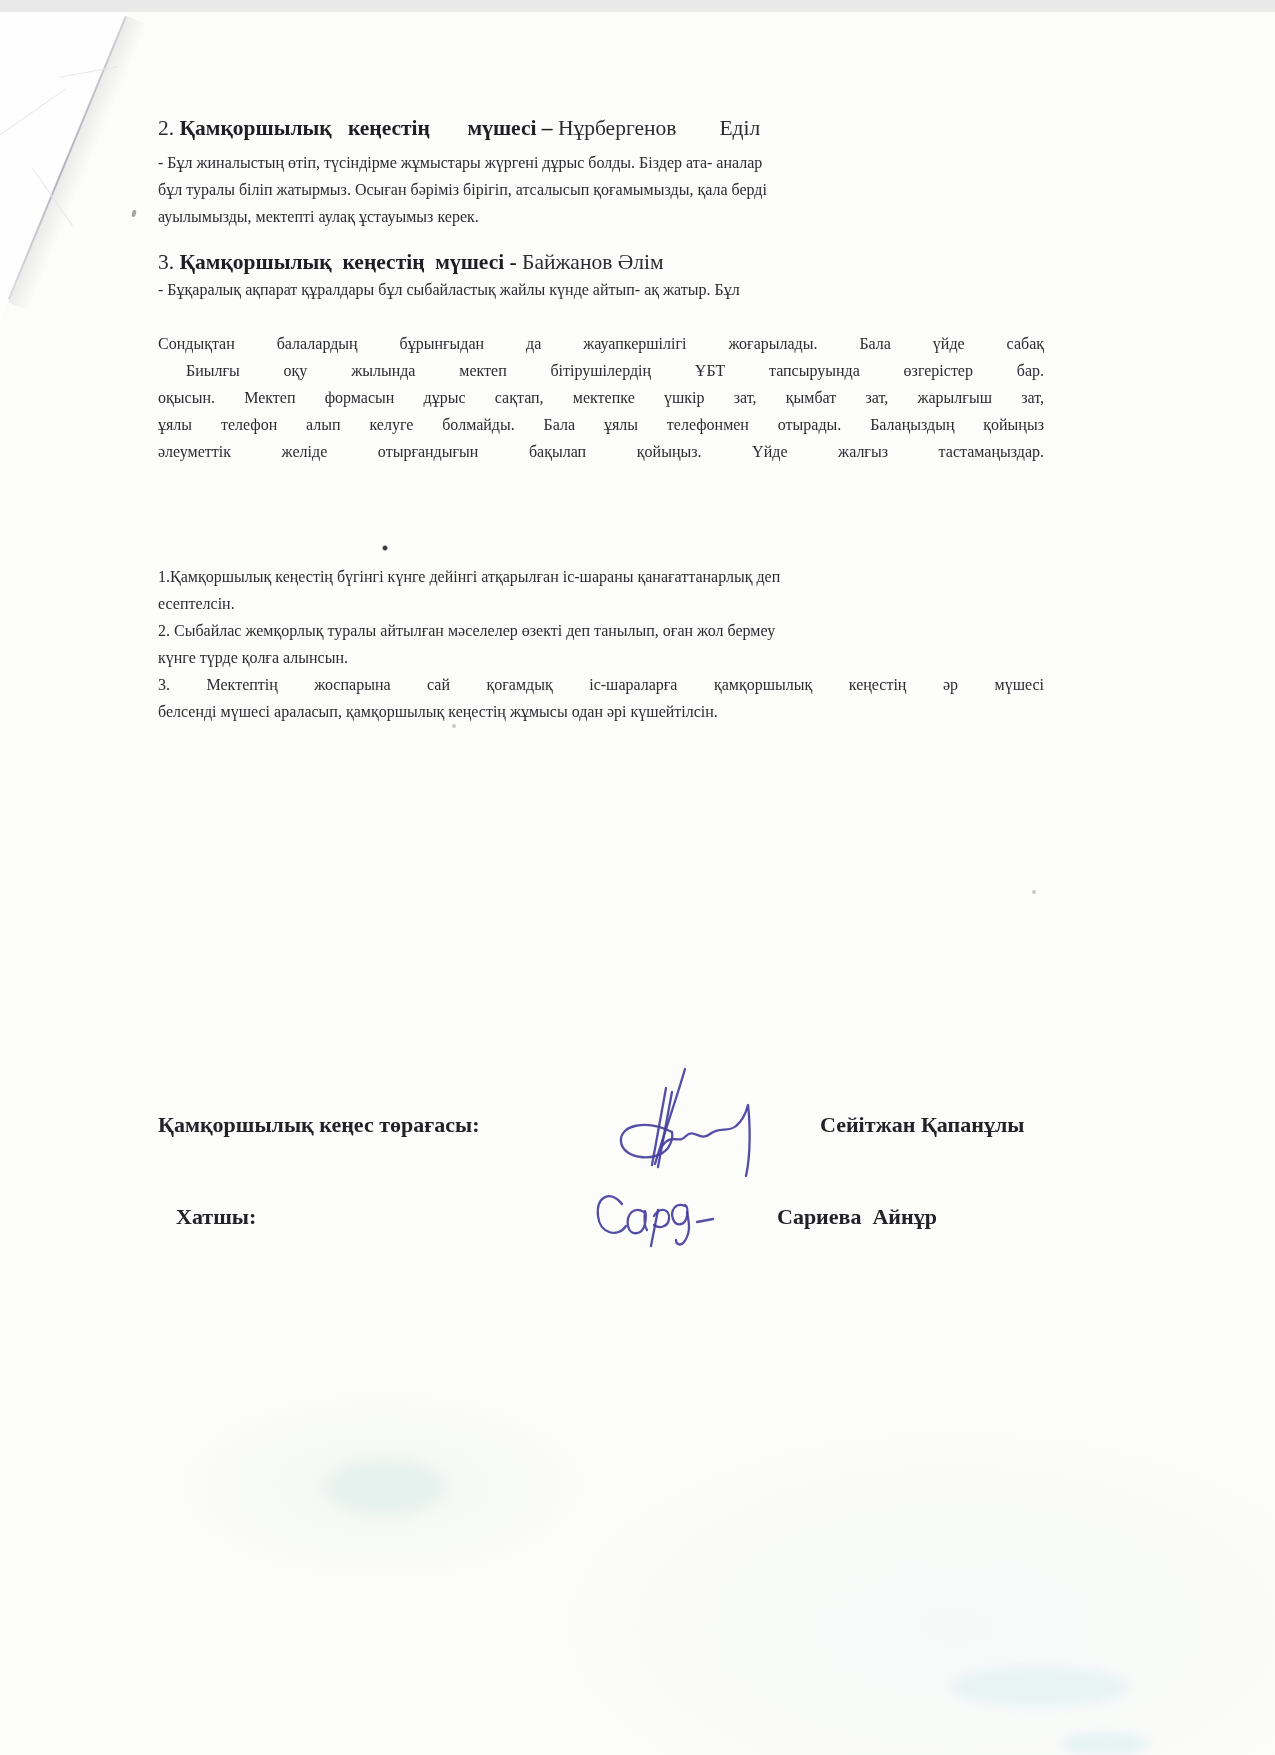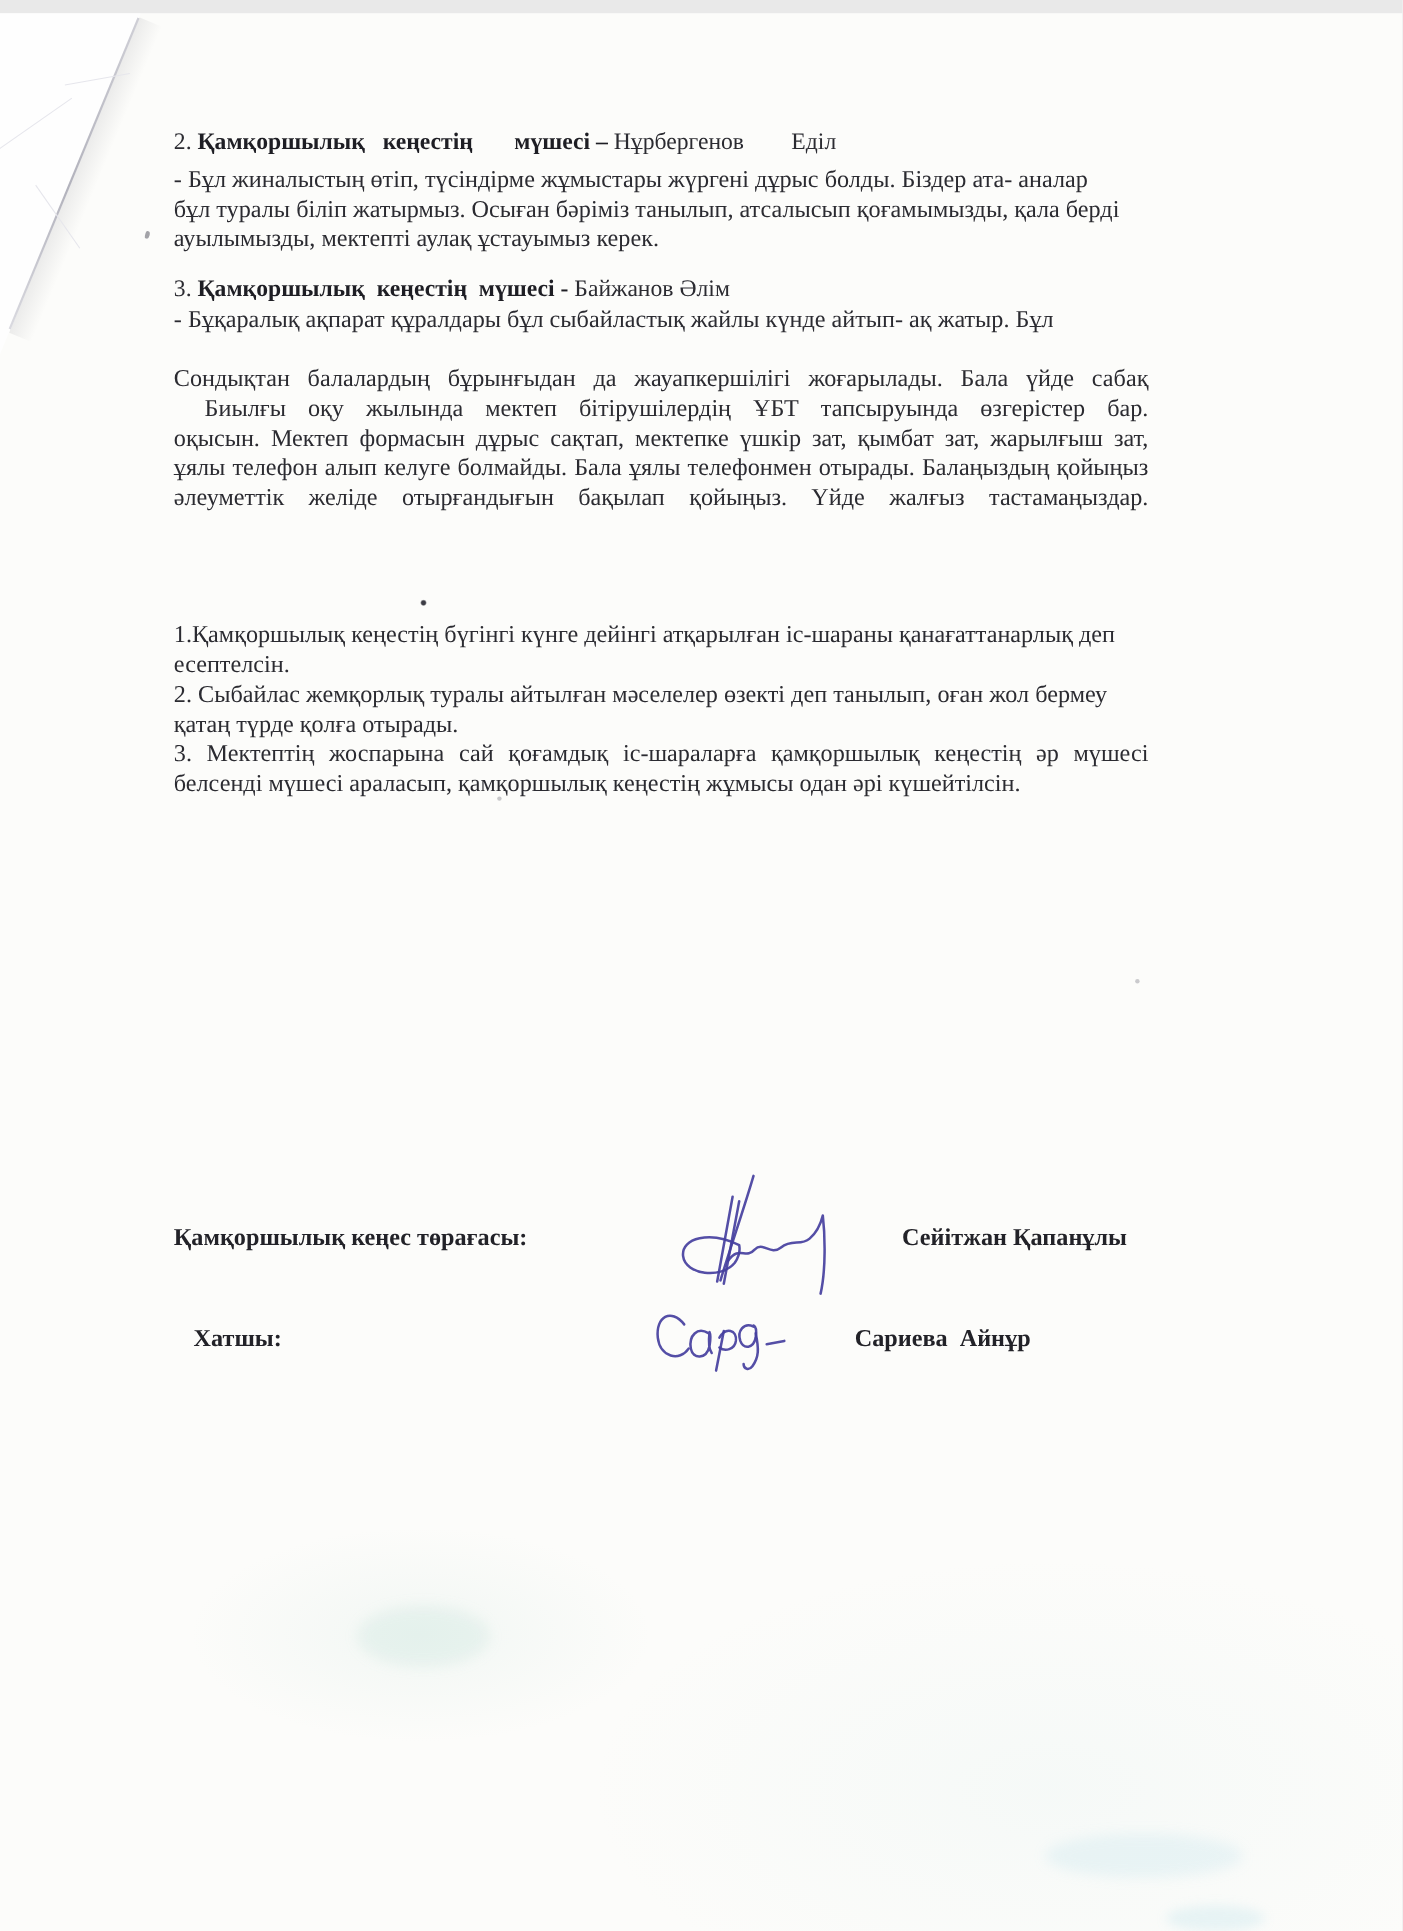--- a/index.html
+++ b/index.html
@@ -30,21 +30,21 @@
     position:absolute;left:125px;top:4px;width:2px;height:306px;
     background:linear-gradient(#cfcfd6,#b2b2bc 55%,#dadae0);
     transform:rotate(22.5deg);transform-origin:top left;
   }
   .hairline{position:absolute;background:#e6e6ec;}
   .hl1{left:28px;top:58px;width:1px;height:90px;transform:rotate(55deg);}
   .hl2{left:52px;top:150px;width:1px;height:70px;transform:rotate(-35deg);}
   .hl3{left:88px;top:30px;width:1px;height:60px;transform:rotate(80deg);}
 
   
-  .tb{position:absolute;left:158px;width:886px;font-size:22px;line-height:27px;}
+  .tb{position:absolute;left:158px;width:886px;font-size:16px;line-height:27px;}
   .ln{white-space:nowrap;}
   .just{white-space:normal;text-align:justify;text-align-last:justify;}
   .ind{text-indent:28px;}
   .heading{font-size:21.5px;}
   .heading span{white-space:pre;}
   .bold{font-weight:bold;color:#1e1e24;}
 
   
   .sig-label{position:absolute;font-size:22px;font-weight:bold;color:#222228;white-space:pre;text-align:right;}
   .sig-name{position:absolute;font-size:22px;font-weight:bold;color:#222228;white-space:pre;}
@@ -72,21 +72,21 @@
   <div class="hairline hl1"></div>
   <div class="hairline hl2"></div>
   <div class="hairline hl3"></div>
 
   <div class="tb heading" style="top:103px">
     <span>2. </span><span class="bold">Қамқоршылық   кеңестің       мүшесі – </span><span>Нұрбергенов        Еділ</span>
   </div>
 
   <div class="tb" style="top:137px">
     <div class="ln">- Бұл жиналыстың өтіп, түсіндірме жұмыстары жүргені дұрыс болды. Біздер ата- аналар</div>
-    <div class="ln">бұл туралы біліп жатырмыз. Осыған бәріміз танылып, атсалысып қоғамымызды, қала берді</div>
+    <div class="ln">бұл туралы біліп жатырмыз. Осыған бәріміз бірігіп, атсалысып қоғамымызды, қала берді</div>
     <div class="ln">ауылымызды, мектепті аулақ ұстауымыз керек.</div>
   </div>
 
   <div class="tb heading" style="top:237px">
     <span>3. </span><span class="bold">Қамқоршылық  кеңестің  мүшесі - </span><span>Байжанов Әлім</span>
   </div>
 
   <div class="tb" style="top:264px">
     <div class="ln">- Бұқаралық ақпарат құралдары бұл сыбайластық жайлы күнде айтып- ақ жатыр. Бұл</div>
   </div>
@@ -96,21 +96,21 @@
     <div class="ln just ind">Биылғы оқу жылында мектеп бітірушілердің  ҰБТ тапсыруында өзгерістер бар.</div>
     <div class="ln just">оқысын. Мектеп формасын дұрыс сақтап, мектепке үшкір зат, қымбат зат, жарылғыш зат,</div>
     <div class="ln just">ұялы телефон  алып келуге болмайды. Бала ұялы телефонмен отырады.  Балаңыздың қойыңыз</div>
     <div class="ln just">әлеуметтік желіде отырғандығын бақылап қойыңыз. Үйде жалғыз тастамаңыздар.</div>
   </div>
 
   <div class="tb" style="top:551px">
     <div class="ln">1.Қамқоршылық кеңестің бүгінгі күнге дейінгі атқарылған іс-шараны қанағаттанарлық деп</div>
     <div class="ln">есептелсін.</div>
     <div class="ln">2. Сыбайлас жемқорлық туралы айтылған мәселелер өзекті деп танылып, оған жол бермеу</div>
-    <div class="ln">қатаң түрде қолға отырады.</div>
+    <div class="ln">күнге түрде қолға алынсын.</div>
     <div class="ln just">3. Мектептің жоспарына сай қоғамдық іс-шараларға қамқоршылық кеңестің әр мүшесі</div>
     <div class="ln">белсенді мүшесі араласып, қамқоршылық кеңестің жұмысы одан әрі күшейтілсін.</div>
   </div>
 
   <div class="sig-label" style="left:158px;top:1100px">Қамқоршылық кеңес төрағасы:</div>
   <svg class="sig-svg" style="left:612px;top:1050px" width="175" height="125" viewBox="0 0 175 125" aria-hidden="true">
     <path d="M 73,7 C 64,38 50,78 43,102"></path>
     <path d="M 60,70 C 34,57 7,63 9,80 C 11,97 44,101 56,86 C 60,80 61,75 60,70"></path>
     <path d="M 54,26 L 40,103"></path>
     <path d="M 60,30 L 46,105"></path>

